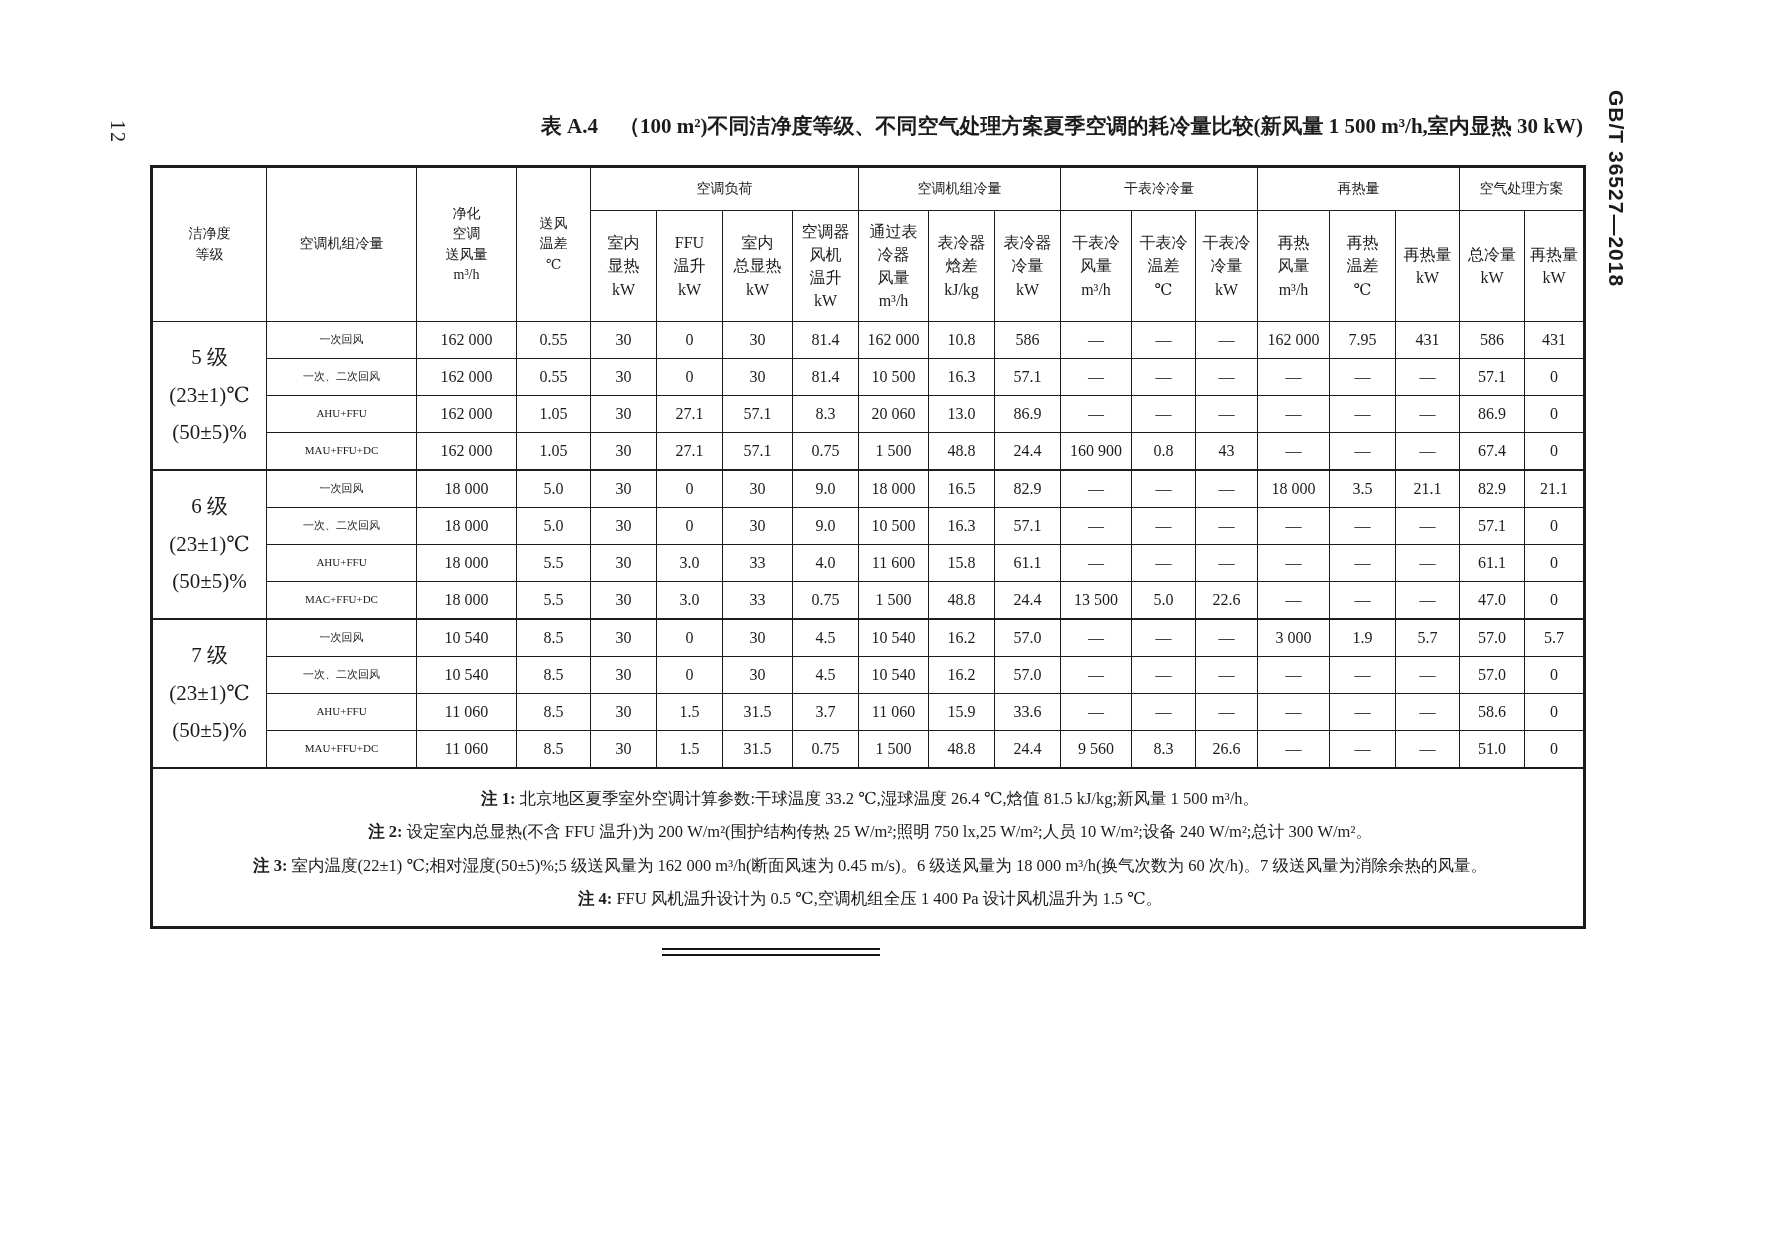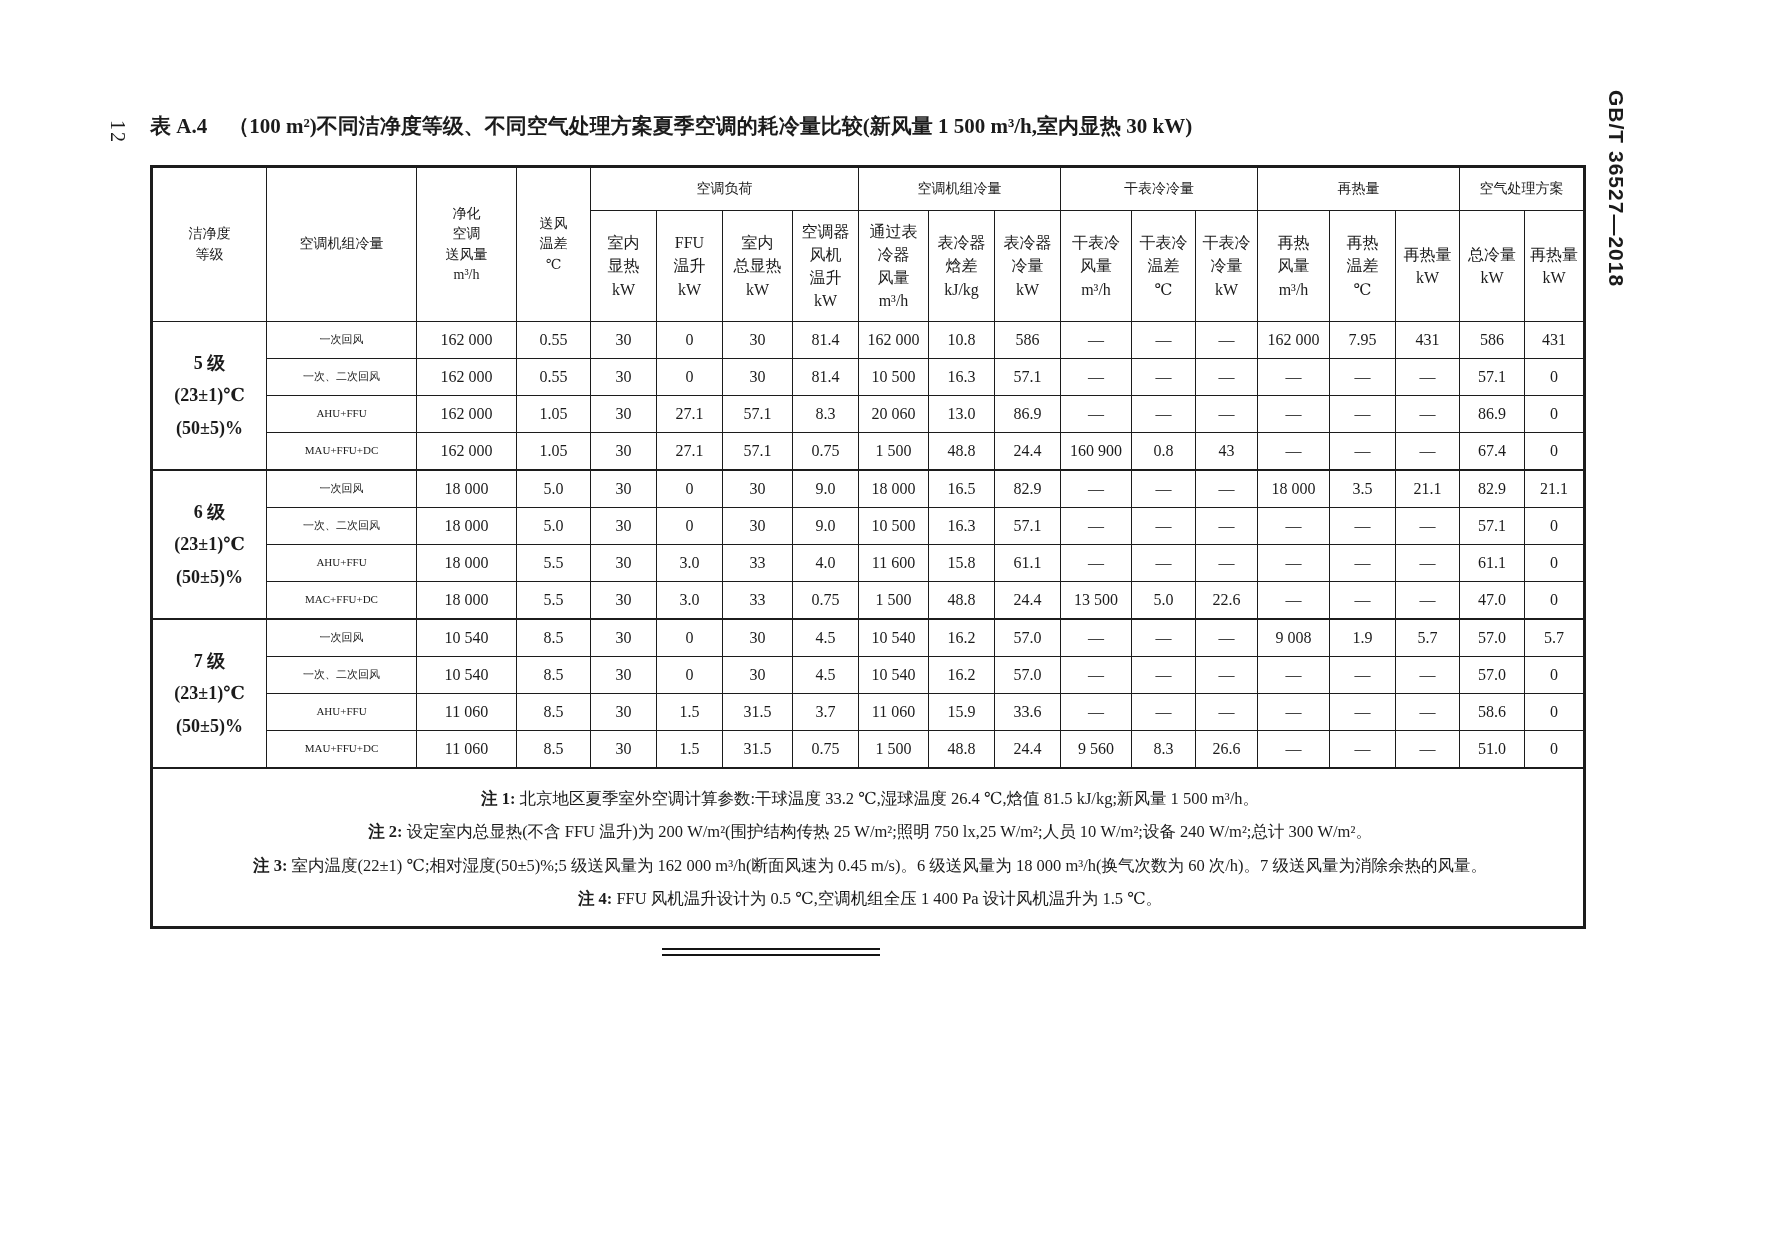--- a/index.html
+++ b/index.html
@@ -18,21 +18,21 @@
     font-size:20px;letter-spacing:2px;
   }
   .doc-number{
     position:absolute;left:1604px;top:90px;height:280px;
     writing-mode:vertical-rl;text-orientation:mixed;
     font-size:21px;font-weight:bold;letter-spacing:1px;
     font-family:"Liberation Sans","DejaVu Sans",sans-serif;
   }
   .table-title{
     position:absolute;left:150px;top:112px;width:1433px;
-    text-align:left;font-size:21px;font-weight:bold;
+    text-align:right;font-size:21px;font-weight:bold;
     white-space:nowrap;
   }
   table.main-table{
     position:absolute;left:150px;top:165px;width:1433px;
     border-collapse:collapse;table-layout:fixed;
     background:#fff;
   }
   table.main-table th,table.main-table td{
     border:1.6px solid #1c1c1c;
     text-align:center;vertical-align:middle;
@@ -40,21 +40,21 @@
     font-size:16px;line-height:1.45;
     padding:1px 1px;
     white-space:pre-line;
     overflow:hidden;
   }
   table.main-table{border:3px solid #1c1c1c;}
   thead tr.group-row th{height:40px;font-size:14px;}
   thead tr.sub-row th{height:108px;}
   thead th{border-bottom-width:2.5px;}
   tbody td{height:34px;}
-  tbody td.level-cell{font-size:18px;line-height:1.8;font-weight:bold;}
+  tbody td.level-cell{font-size:21px;line-height:1.8;}
   tbody td.scheme-cell{font-size:11px;}
   tbody tr.group-start td{border-top:2.8px solid #1c1c1c;}
   tfoot td.notes-cell{
     border-top:2.8px solid #1c1c1c;
     text-align:center;vertical-align:top;
     padding:12px 14px 10px 18px;
     white-space:normal;
   }
   .note{
     font-size:16.5px;line-height:1.9;
@@ -341,21 +341,21 @@
           <td>30</td>
           <td>0</td>
           <td>30</td>
           <td>4.5</td>
           <td>10 540</td>
           <td>16.2</td>
           <td>57.0</td>
           <td>—</td>
           <td>—</td>
           <td>—</td>
-          <td>9 008</td>
+          <td>3 000</td>
           <td>1.9</td>
           <td>5.7</td>
           <td>57.0</td>
           <td>5.7</td>
         </tr>
         <tr>
           <td class="scheme-cell">一次、二次回风</td>
           <td>10 540</td>
           <td>8.5</td>
           <td>30</td>

